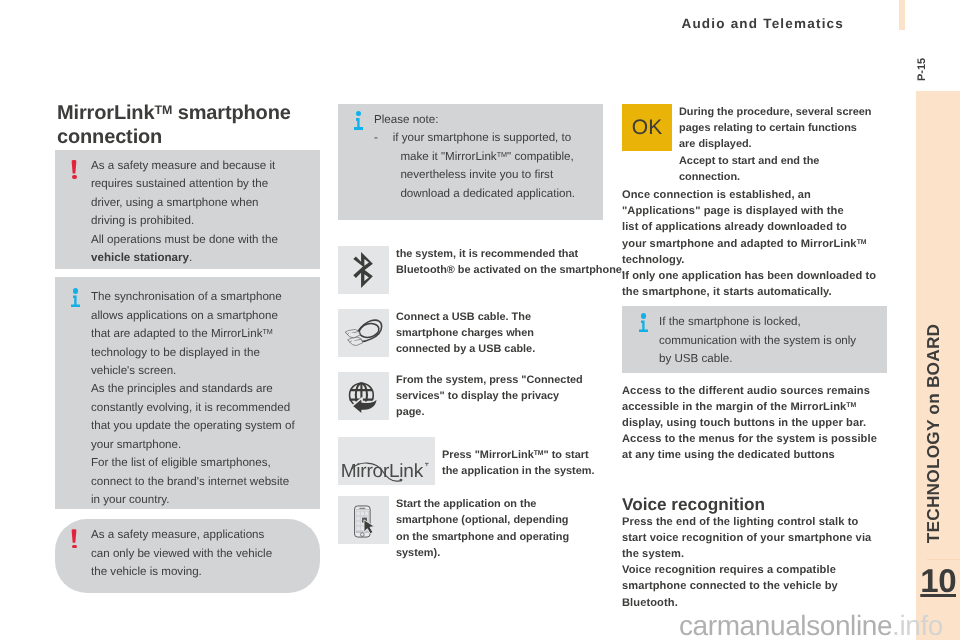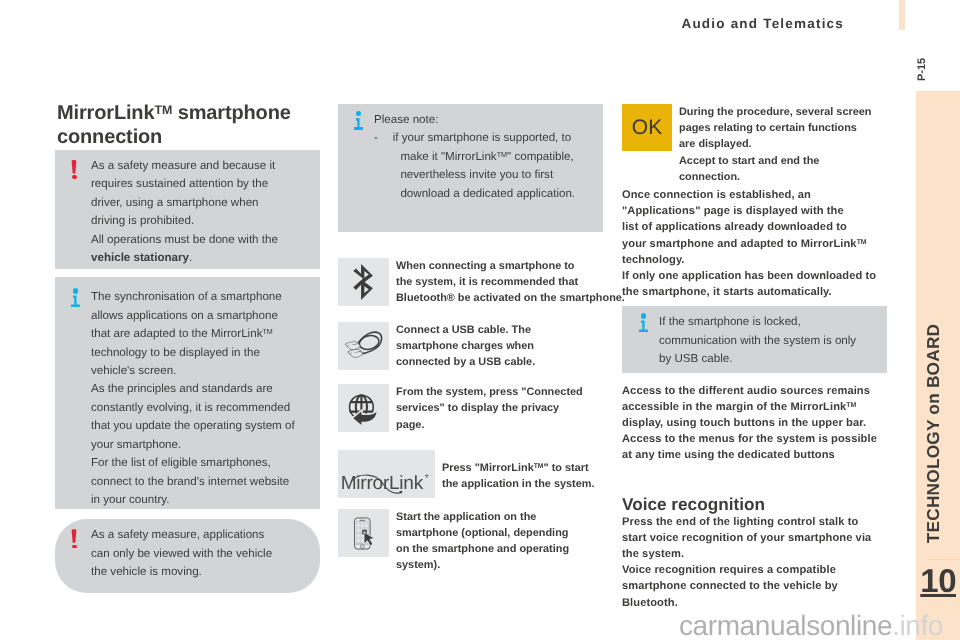--- a/index.html
+++ b/index.html
@@ -61,21 +61,21 @@
             background:#12b0e8;
             clip-path:polygon(22% 0%,62% 0%,62% 76%,100% 76%,100% 100%,0% 100%,0% 76%,36% 76%,36% 22%,22% 22%);}
 
   
   .step{display:flex;}
   .c3 .p-connection{margin-top:2px;}
   .c3 .box-locked{margin-top:6px;margin-bottom:0;padding:7px 10px 4px 12px;}
   .c3 .box-locked .btxt{font-size:11.6px;line-height:18.4px;}
   .c3 .p-access{margin-top:10px;}
   .c3 .sub{margin-top:31px;}
-  .c2 .box{padding-bottom:29px;}
+  .c2 .box{padding-bottom:17px;}
   .s1{margin-top:26px;}
   .s2{margin-top:15px;}
   .s3{margin-top:14px;}
   .s4{margin-top:17px;}
   .s5{margin-top:11px;}
   .step .sico{flex:0 0 51px;height:48px;background:#e4e5e7;box-sizing:border-box;
               display:flex;align-items:center;justify-content:center;overflow:hidden;}
   .step .stxt{flex:1;padding-left:7px;font-size:10.9px;line-height:16.2px;font-weight:bold;
               color:#3c3c3b;padding-top:0px;}
   .step.wide .sico{flex:0 0 97px;}
@@ -170,21 +170,20 @@
 
     <div class="step s1">
       <div class="sico">
         <svg viewBox="0 0 60 104" width="21" height="36" aria-hidden="true">
           <path fill="#3c3c3b" fill-rule="evenodd" d="M23 0 57 34 33.3 52 57 70 23 104 23 60 8 75 0.5 67.5 28.5 42 0.5 20.5 8 13 23 28Z
                    M32.5 20 32.5 40 45.5 30Z
                    M32.5 64 32.5 84 45.5 74Z"></path>
         </svg>
       </div>
       <div class="stxt">
-          <span class="ln">When connecting a smartphone to</span>
           <span class="ln">the system, it is recommended that</span>
           <span class="ln">Bluetooth® be activated on the smartphone.</span>
         </div>
     </div>
 
     <div class="step s2">
       <div class="sico">
         <svg viewBox="0 0 100 100" width="44" height="43" aria-hidden="true">
           <g fill="none" stroke="#3f3f42" stroke-width="3.6" stroke-linecap="round" stroke-linejoin="round">
             <path d="M34 47 C44 34 56 23 68 20 C82 16.5 91 22 91 33 C91 44 82 55 68 62 C58 67 49 69 42 69 C35.5 69 33 66 33 62.5"></path>

